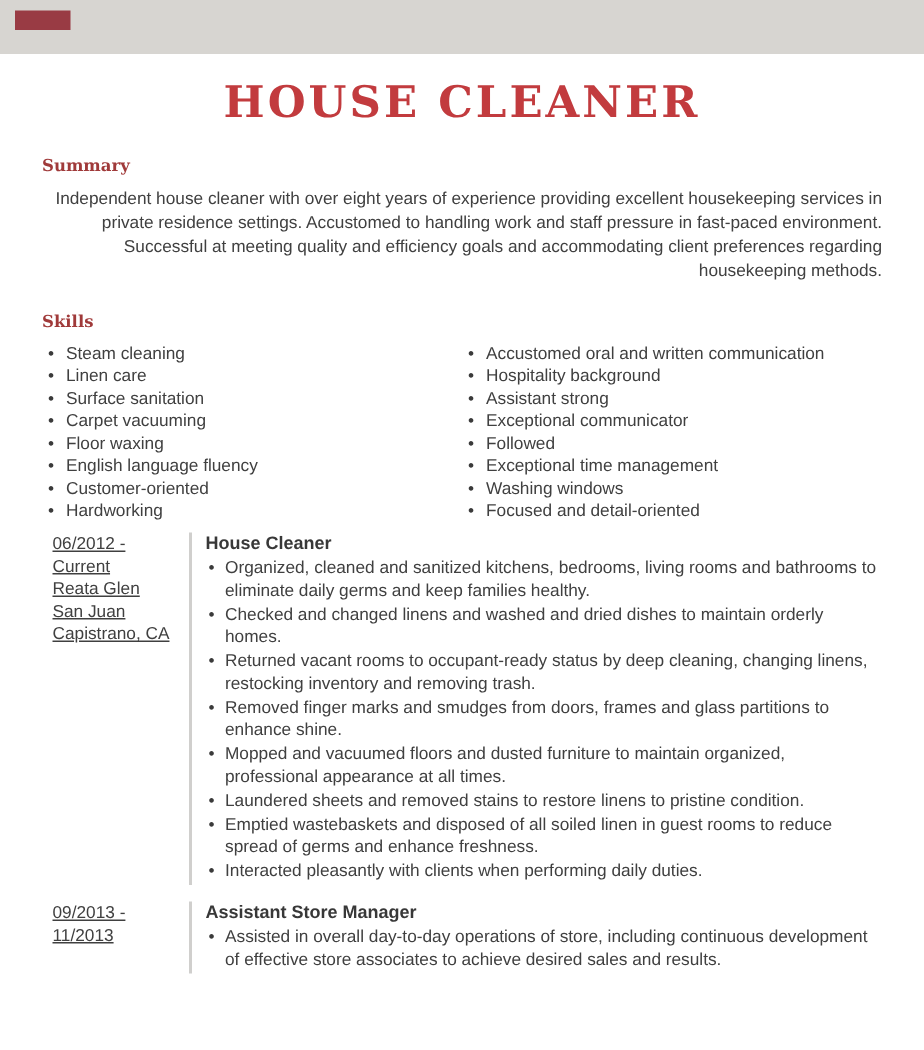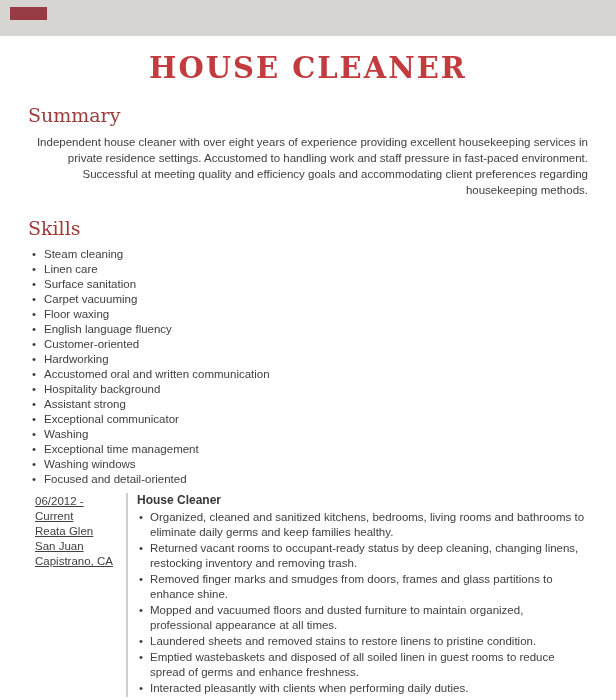--- a/index.html
+++ b/index.html
@@ -30,33 +30,33 @@
     font-weight: bold;
     font-size: 29px;
     letter-spacing: 2px;
     text-align: center;
     color: var(--title, #c23b3e);
     margin: 15px 0 0 0;
   }
   .content { padding: 0 28px; }
   .section-heading {
     font-family: "DejaVu Serif", serif;
-    font-size: 19px;
-    font-weight: normal;
+    font-size: 11px;
+    font-weight: bold;
     color: var(--heading, #a03a3a);
     margin: 19px 0 8px 0;
   }
   .summary-text {
     font-size: 11.5px;
     line-height: 16px;
     margin: 0;
     color: var(--text, #404040);
     text-align: right;
   }
-  .skills-columns { display: flex; margin-top: 4px; flex-direction: column; }
+  .skills-columns { display: flex; margin-top: 4px; }
   .skills-col {
     list-style: none;
     margin: 0; padding: 0;
     flex: 0 0 50%;
   }
   .skills-col li,
   .job-bullets li {
     position: relative;
     padding-left: 16px;
     font-size: 11.5px;
@@ -122,40 +122,41 @@
         <li>Floor waxing</li>
         <li>English language fluency</li>
         <li>Customer-oriented</li>
         <li>Hardworking</li>
       </ul>
       <ul class="skills-col">
         <li>Accustomed oral and written communication</li>
         <li>Hospitality background</li>
         <li>Assistant strong</li>
         <li>Exceptional communicator</li>
-        <li>Washing</li>
+        <li>Followed</li>
         <li>Exceptional time management</li>
         <li>Washing windows</li>
         <li>Focused and detail-oriented</li>
       </ul>
     </div>
   </section>
 
   <section>
 
     <div class="job">
       <div class="job-left">
         <div>06/2012 - Current</div>
         <div>Reata Glen</div>
         <div>San Juan Capistrano, CA</div>
       </div>
       <div class="job-right">
         <div class="job-title">House Cleaner</div>
         <ul class="job-bullets">
           <li>Organized, cleaned and sanitized kitchens, bedrooms, living rooms and bathrooms to eliminate daily germs and keep families healthy.</li>
+          <li>Checked and changed linens and washed and dried dishes to maintain orderly homes.</li>
           <li>Returned vacant rooms to occupant-ready status by deep cleaning, changing linens, restocking inventory and removing trash.</li>
           <li>Removed finger marks and smudges from doors, frames and glass partitions to enhance shine.</li>
           <li>Mopped and vacuumed floors and dusted furniture to maintain organized, professional appearance at all times.</li>
           <li>Laundered sheets and removed stains to restore linens to pristine condition.</li>
           <li>Emptied wastebaskets and disposed of all soiled linen in guest rooms to reduce spread of germs and enhance freshness.</li>
           <li>Interacted pleasantly with clients when performing daily duties.</li>
         </ul>
       </div>
     </div>
 

